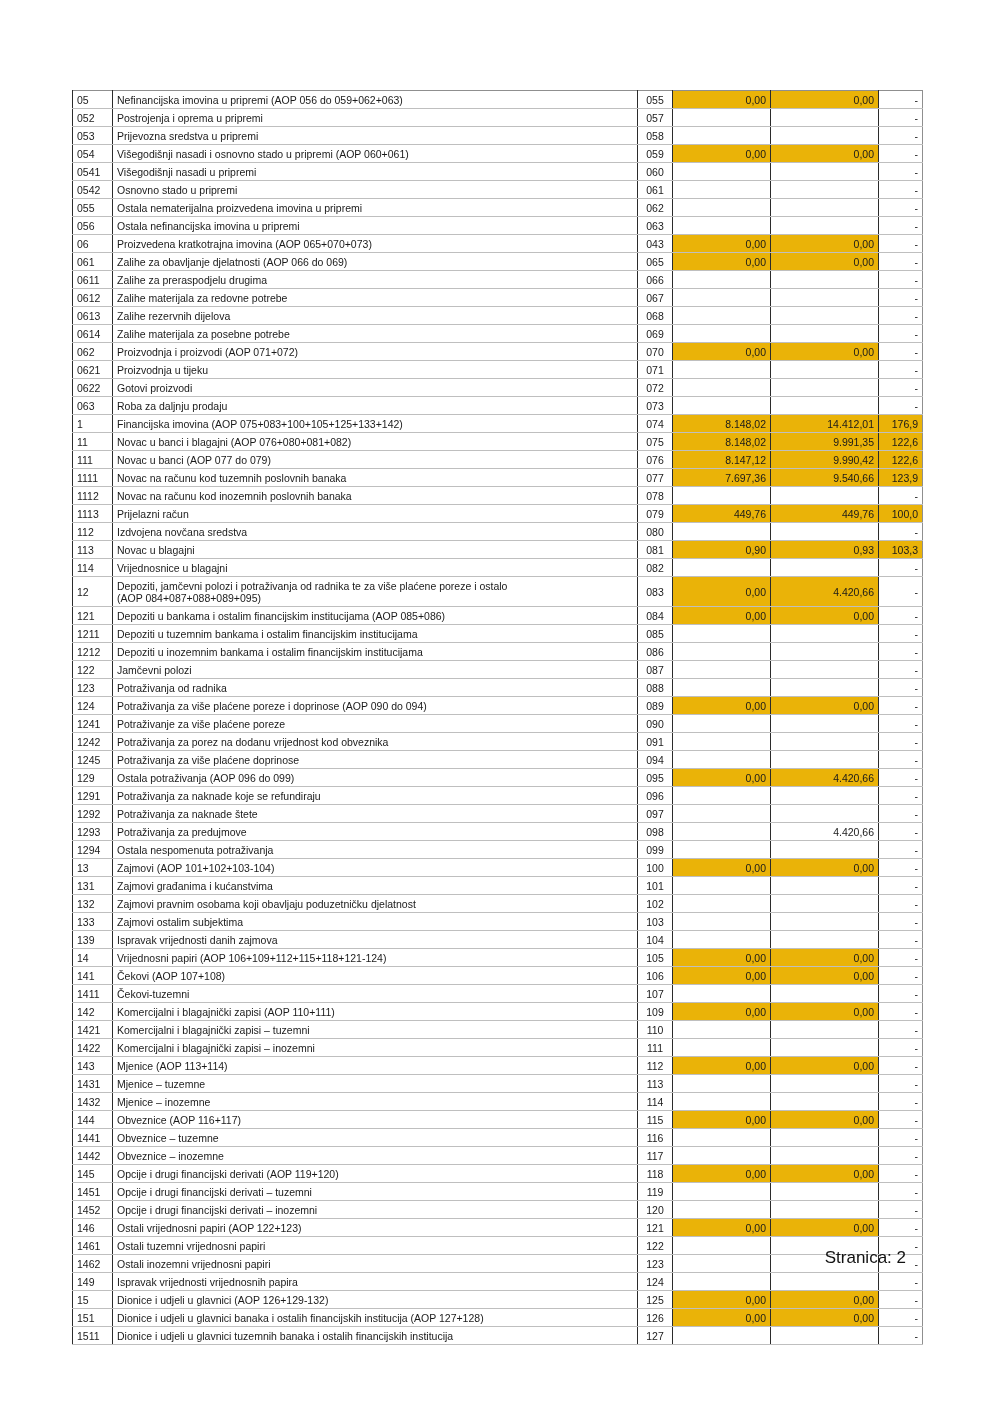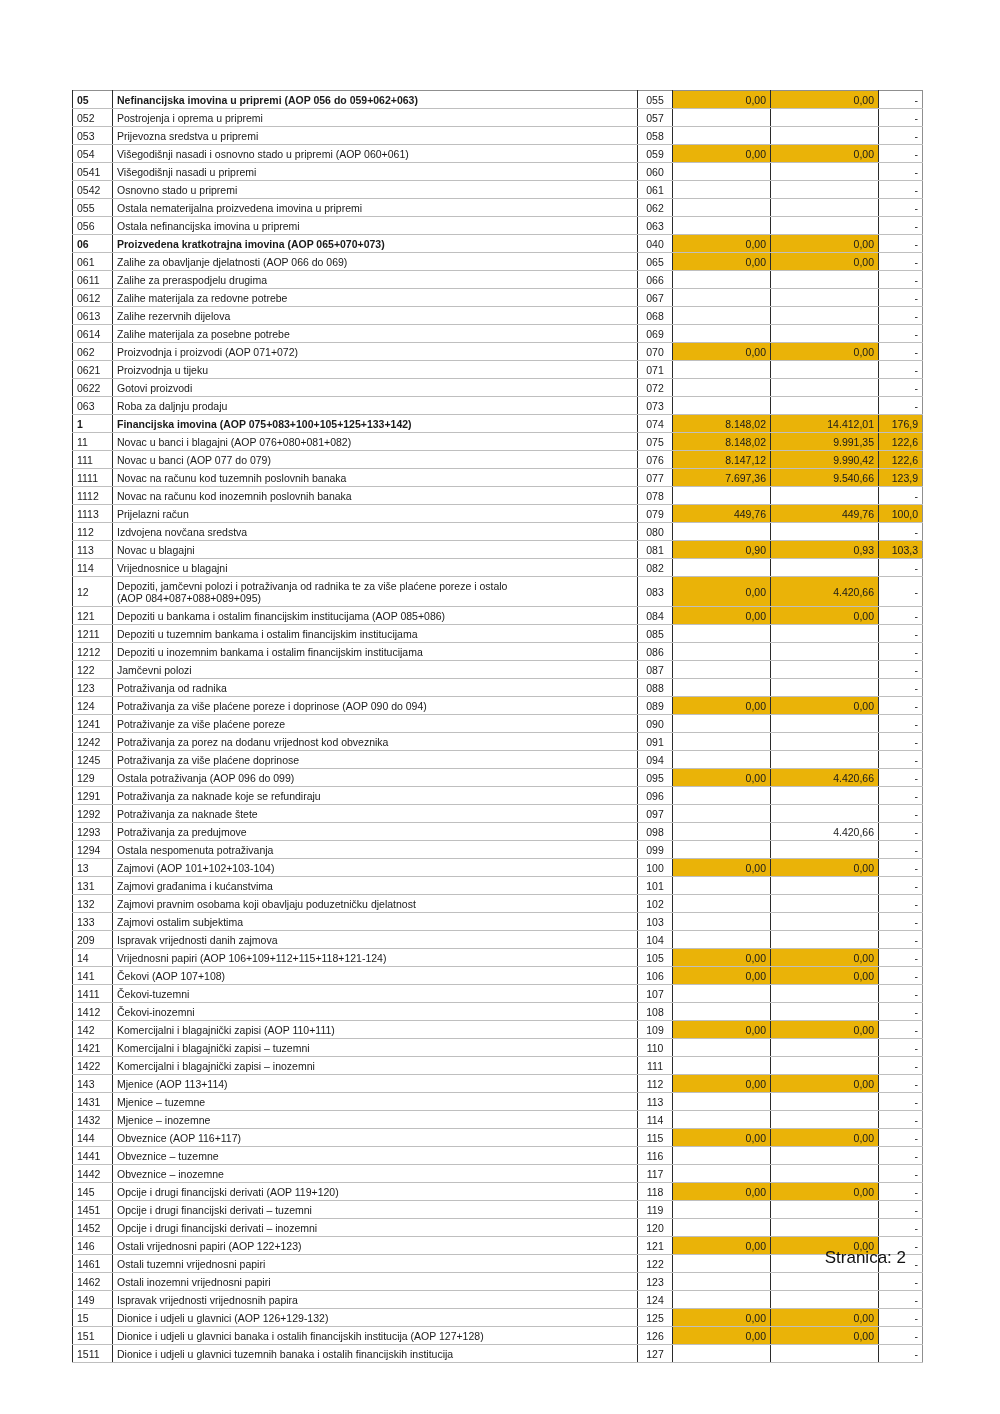--- a/index.html
+++ b/index.html
@@ -37,21 +37,21 @@
   }
   table.balance td:last-child {
     border-right: 1px solid #8f8f8f;
   }
   tr.tall td { height: 27px; }
   td.code { text-align: left; padding-left: 3px; }
   td.desc { text-align: left; white-space: pre-line; }
   td.aop  { text-align: center; padding: 1px 2px; }
   td.num  { text-align: right; padding-right: 5px; }
   td.idx  { text-align: right; padding-right: 4px; }
-  .bold   { font-weight: bold; }
+  .bold   { font-weight: normal; }
   .shade  { background: #eab308; }
   .footer {
     position: absolute;
     top: 1248px;
     right: 94px;
     font-size: 17px;
     color: #111111;
   }
 </style>
 </head>
@@ -128,21 +128,21 @@
     <td class="code">056</td>
     <td class="desc">Ostala nefinancijska imovina u pripremi</td>
     <td class="aop">063</td>
     <td class="num"></td>
     <td class="num"></td>
     <td class="idx">-</td>
   </tr>
         <tr>
     <td class="code bold">06</td>
     <td class="desc bold">Proizvedena kratkotrajna imovina (AOP 065+070+073)</td>
-    <td class="aop">040</td>
+    <td class="aop">043</td>
     <td class="num shade">0,00</td>
     <td class="num shade">0,00</td>
     <td class="idx">-</td>
   </tr>
         <tr>
     <td class="code">061</td>
     <td class="desc">Zalihe za obavljanje djelatnosti (AOP 066 do 069)</td>
     <td class="aop">065</td>
     <td class="num shade">0,00</td>
     <td class="num shade">0,00</td>
@@ -431,21 +431,21 @@
   </tr>
         <tr>
     <td class="code">133</td>
     <td class="desc">Zajmovi ostalim subjektima</td>
     <td class="aop">103</td>
     <td class="num"></td>
     <td class="num"></td>
     <td class="idx">-</td>
   </tr>
         <tr>
-    <td class="code">209</td>
+    <td class="code">139</td>
     <td class="desc">Ispravak vrijednosti danih zajmova</td>
     <td class="aop">104</td>
     <td class="num"></td>
     <td class="num"></td>
     <td class="idx">-</td>
   </tr>
         <tr>
     <td class="code">14</td>
     <td class="desc">Vrijednosni papiri (AOP 106+109+112+115+118+121-124)</td>
     <td class="aop">105</td>
@@ -458,28 +458,20 @@
     <td class="desc">Čekovi (AOP 107+108)</td>
     <td class="aop">106</td>
     <td class="num shade">0,00</td>
     <td class="num shade">0,00</td>
     <td class="idx">-</td>
   </tr>
         <tr>
     <td class="code">1411</td>
     <td class="desc">Čekovi-tuzemni</td>
     <td class="aop">107</td>
-    <td class="num"></td>
-    <td class="num"></td>
-    <td class="idx">-</td>
-  </tr>
-        <tr>
-    <td class="code">1412</td>
-    <td class="desc">Čekovi-inozemni</td>
-    <td class="aop">108</td>
     <td class="num"></td>
     <td class="num"></td>
     <td class="idx">-</td>
   </tr>
         <tr>
     <td class="code">142</td>
     <td class="desc">Komercijalni i blagajnički zapisi (AOP 110+111)</td>
     <td class="aop">109</td>
     <td class="num shade">0,00</td>
     <td class="num shade">0,00</td>

